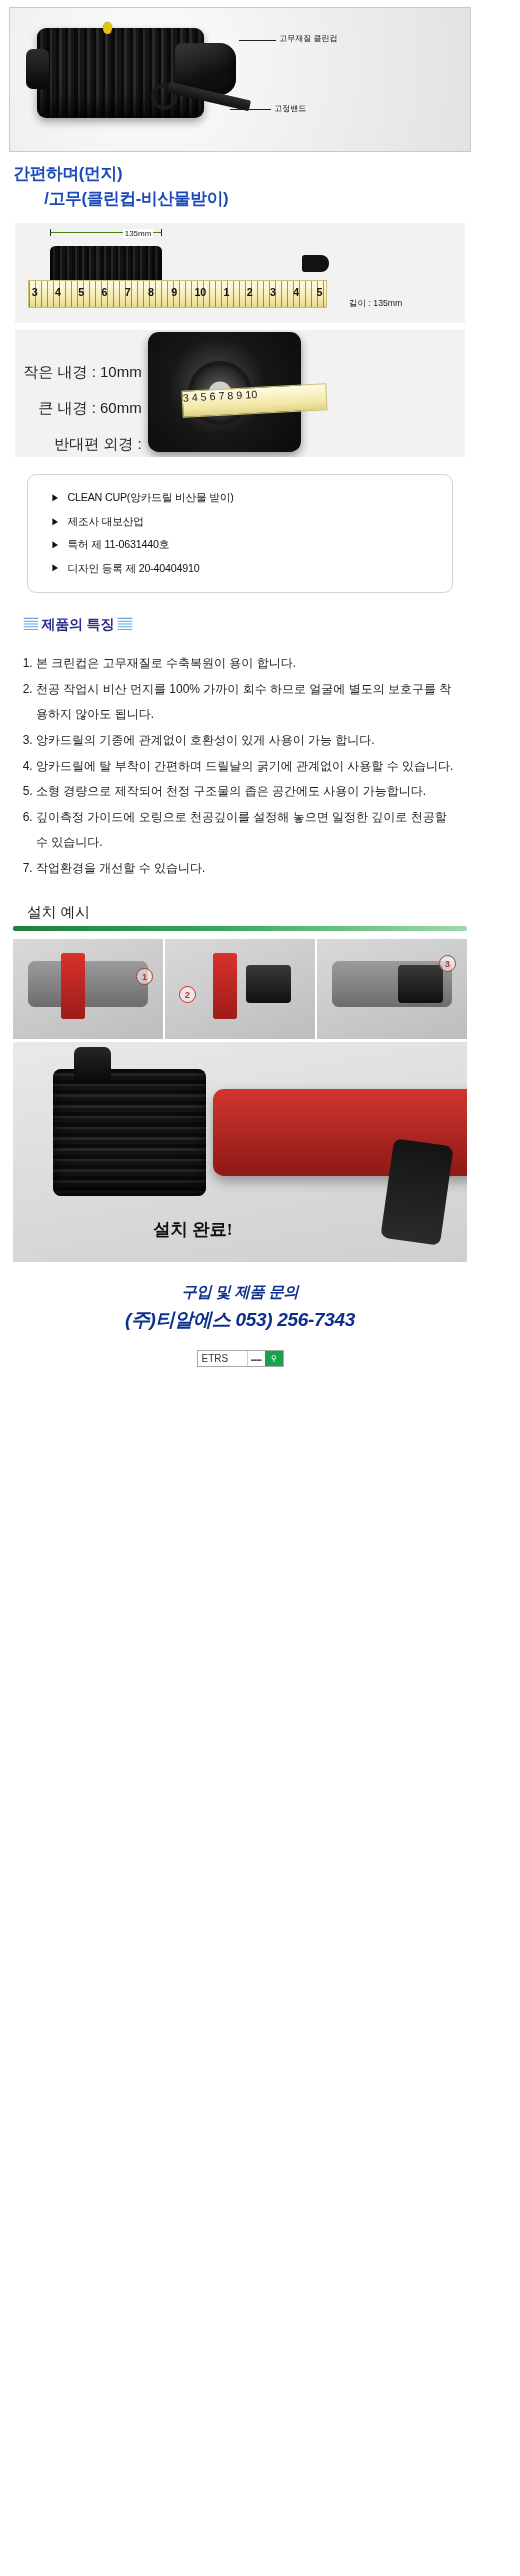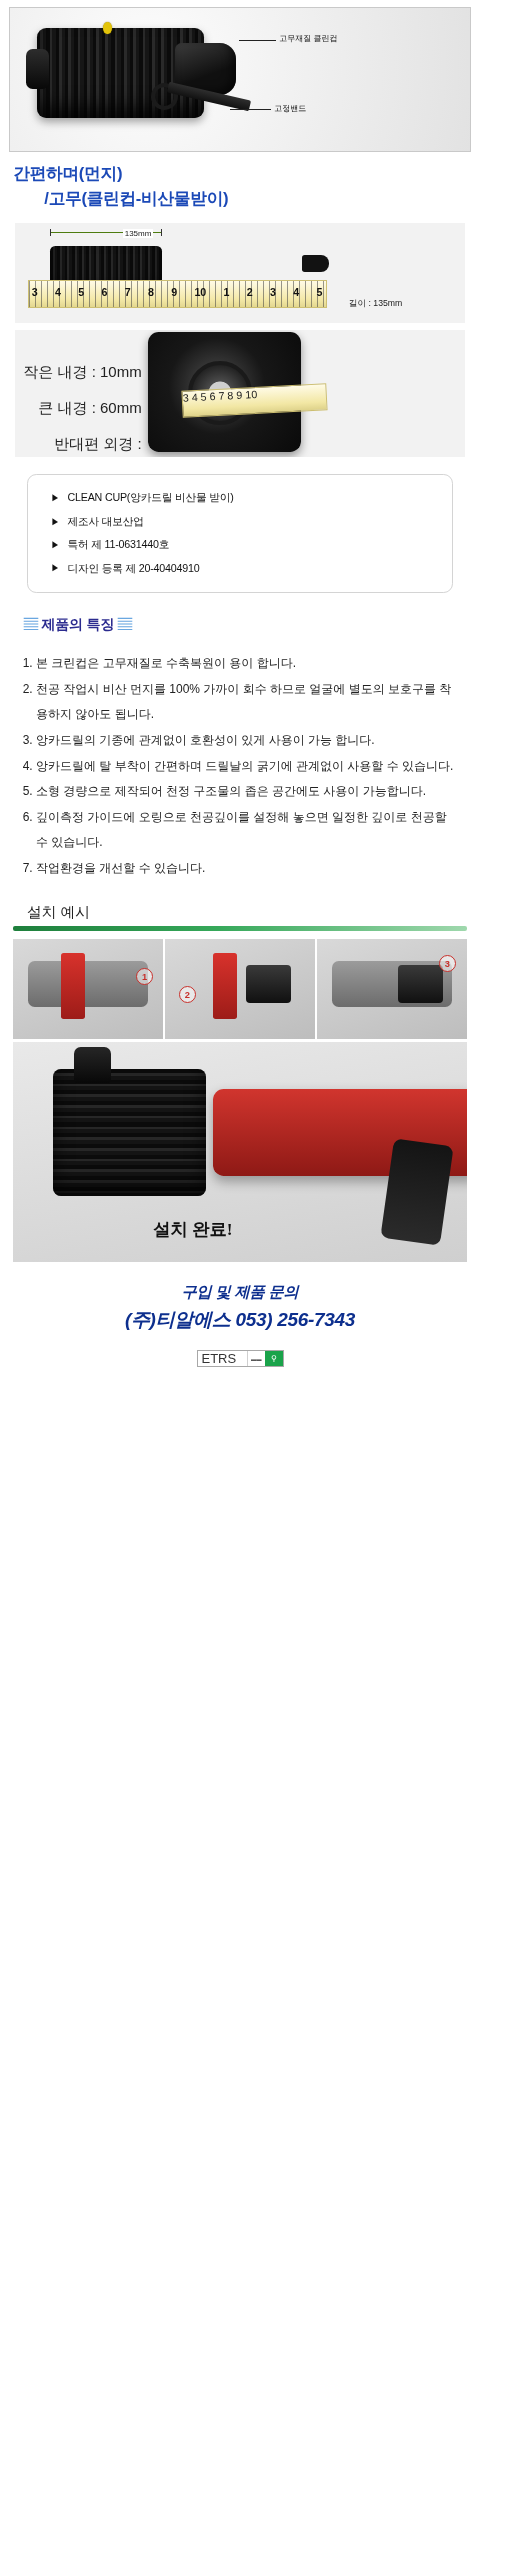--- a/index.html
+++ b/index.html
@@ -288,21 +288,21 @@
 
   
   .searchbar {
     margin: 17.3px auto 13.3px auto;
     width: 87px; height: 17.3px;
     border: 0.7px solid #a8a8a8;
     display:flex; align-items:center;
     background:#fff;
   }
   .searchbar .txt {
-    flex: 1; font-size: 13px; padding-left: 4px; color:#333;
+    flex: 1; font-size: 10px; padding-left: 4px; color:#333;
   }
   .searchbar .sel {
     width: 18.7px; height: 100%; border-left:0.7px solid #d0d0d0;
     display:flex; align-items:center; justify-content:center;
     font-size: 5.3px; color:#555;
   }
   .searchbar .go {
     width: 17.3px; height:100%;
     background:#1aa34a; color:#fff;
     display:flex; align-items:center; justify-content:center;

